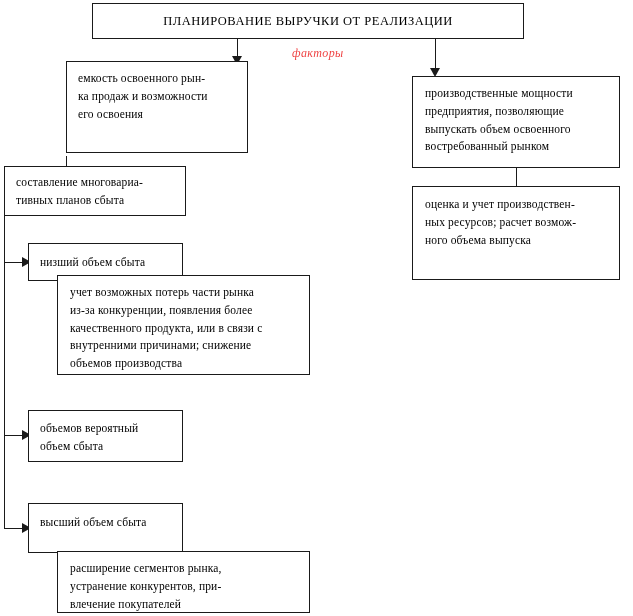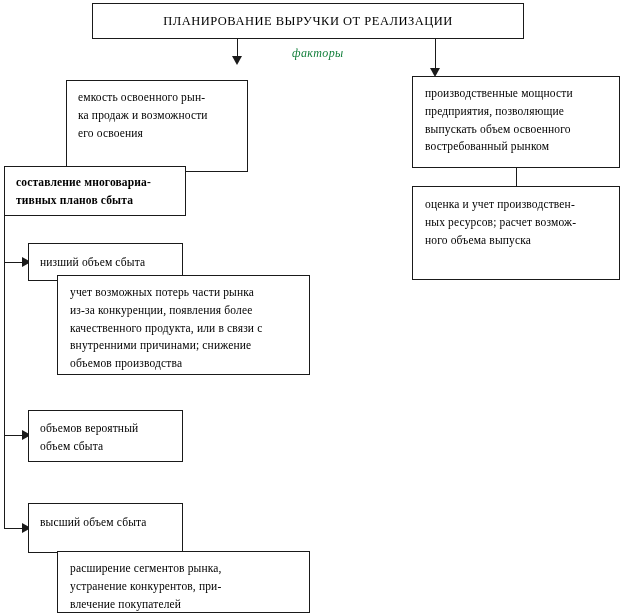--- a/index.html
+++ b/index.html
@@ -46,39 +46,39 @@
     letter-spacing: 0.5px;
     padding-top: 8px;
   }
   
   #factors-label {
     position: absolute;
     left: 292px;
     top: 46px;
     font-style: italic;
     font-size: 12px;
-    color: #15803d;
+    color: #ef4444;
     letter-spacing: 0.4px;
   }
   
   #box-capacity {
     left: 66px;
-    top: 80px;
+    top: 61px;
     width: 182px;
     height: 92px;
   }
   #box-capacity .txt { padding: 8px 10px 0 11px; }
 
   #box-plans {
     left: 4px;
     top: 166px;
     width: 182px;
     height: 50px;
   }
-  #box-plans .txt { padding: 7px 10px 0 11px; font-weight: bold; }
+  #box-plans .txt { padding: 7px 10px 0 11px; }
 
   #box-low {
     left: 28px;
     top: 243px;
     width: 155px;
     height: 38px;
   }
   #box-low .txt { padding: 10px 8px 0 11px; text-align-last:left; text-align:center;}
 
   #box-low-detail {

